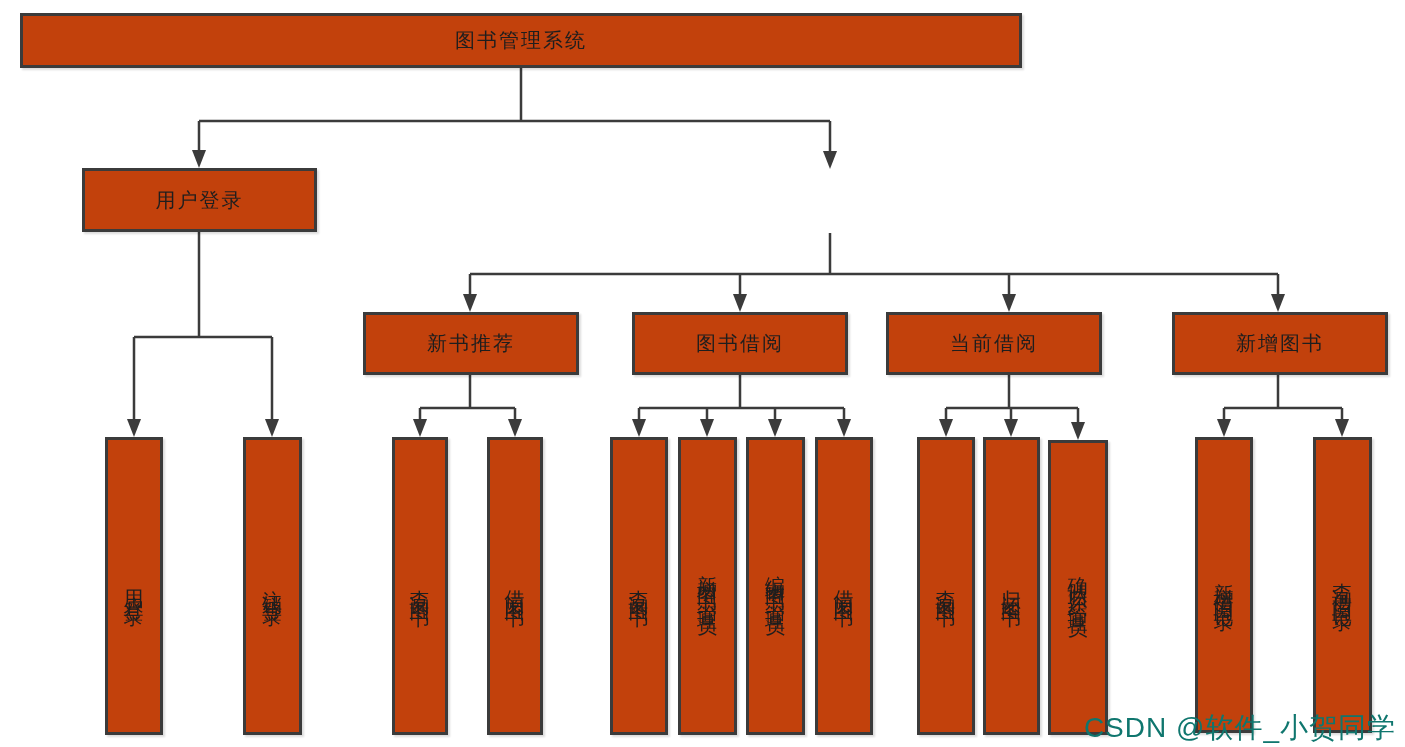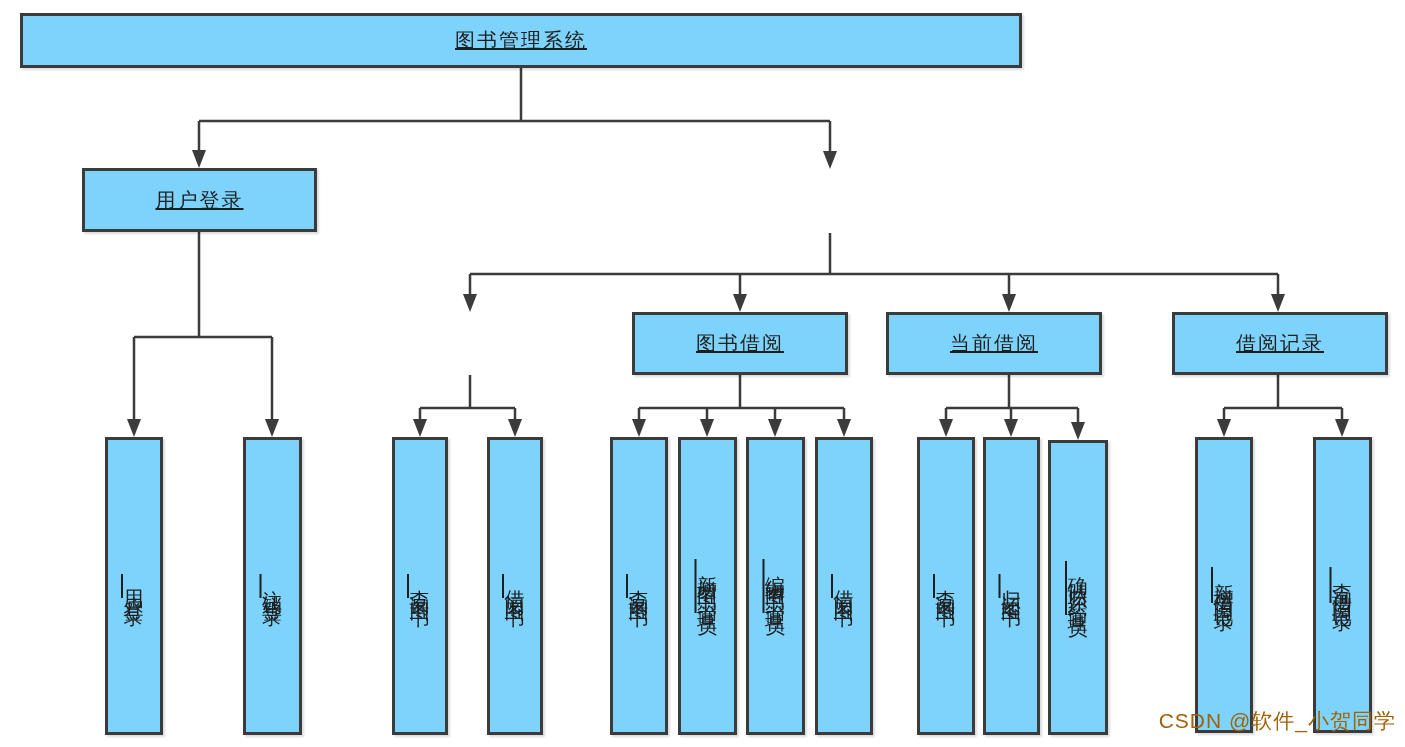--- a/index.html
+++ b/index.html
@@ -14,46 +14,45 @@
   #wires {
     position: absolute;
     left: 0; top: 0;
     width: 1405px; height: 747px;
     pointer-events: none;
   }
   .node {
     position: absolute;
     box-sizing: border-box;
     border: 3px solid #3b3b3b;
-    background: #7dd3fc;
+    background: #c2410c;
     display: flex;
     align-items: center;
     justify-content: center;
     color: #1e1e1e;
     box-shadow: 2px 2px 2px rgba(0,0,0,0.14);
-    text-decoration: underline;
   }
   .node .lbl {
     font-size: 20px;
     letter-spacing: 2px;
     white-space: nowrap;
   }
   .vnode .lbl {
     writing-mode: vertical-rl;
     text-orientation: mixed;
     letter-spacing: 6px;
     white-space: normal;
     line-height: 1;
   }
   #watermark {
     position: absolute;
     right: 9px;
-    bottom: 12px;
-    font-size: 21px;
-    color: #a16207;
+    bottom: 0;
+    font-size: 28px;
+    color: #0f766e;
     letter-spacing: 1px;
     z-index: 5;
   }
 </style>
 </head>
 <body>
 
 <div id="stage">
 
   <svg id="wires" viewBox="0 0 1405 747" xmlns="http://www.w3.org/2000/svg">
@@ -99,28 +98,31 @@
   </svg>
 
   <div class="node" style="left:20px; top:13px; width:1002px; height:55px;">
     <span class="lbl">图书管理系统</span>
   </div>
 
   <div class="node" style="left:82px; top:168px; width:235px; height:64px;">
     <span class="lbl">用户登录</span>
   </div>
 
+  <div class="node" style="left:363px; top:312px; width:216px; height:63px;">
+    <span class="lbl">新书推荐</span>
+  </div>
   <div class="node" style="left:632px; top:312px; width:216px; height:63px;align-items:center;">
     <span class="lbl">图书借阅</span>
   </div>
   <div class="node" style="left:886px; top:312px; width:216px; height:63px;">
     <span class="lbl">当前借阅</span>
   </div>
   <div class="node" style="left:1172px; top:312px; width:216px; height:63px;">
-    <span class="lbl">借阅记录</span>
+    <span class="lbl">新增图书</span>
   </div>
 
   <div class="node vnode" style="left:105px; top:437px; width:58px; height:298px;">
     <span class="lbl">用户登录</span>
   </div>
   <div class="node vnode" style="left:243px; top:437px; width:59px; height:298px;">
     <span class="lbl">注销登录</span>
   </div>
 
   <div class="node vnode" style="left:392px; top:437px; width:56px; height:298px;">

